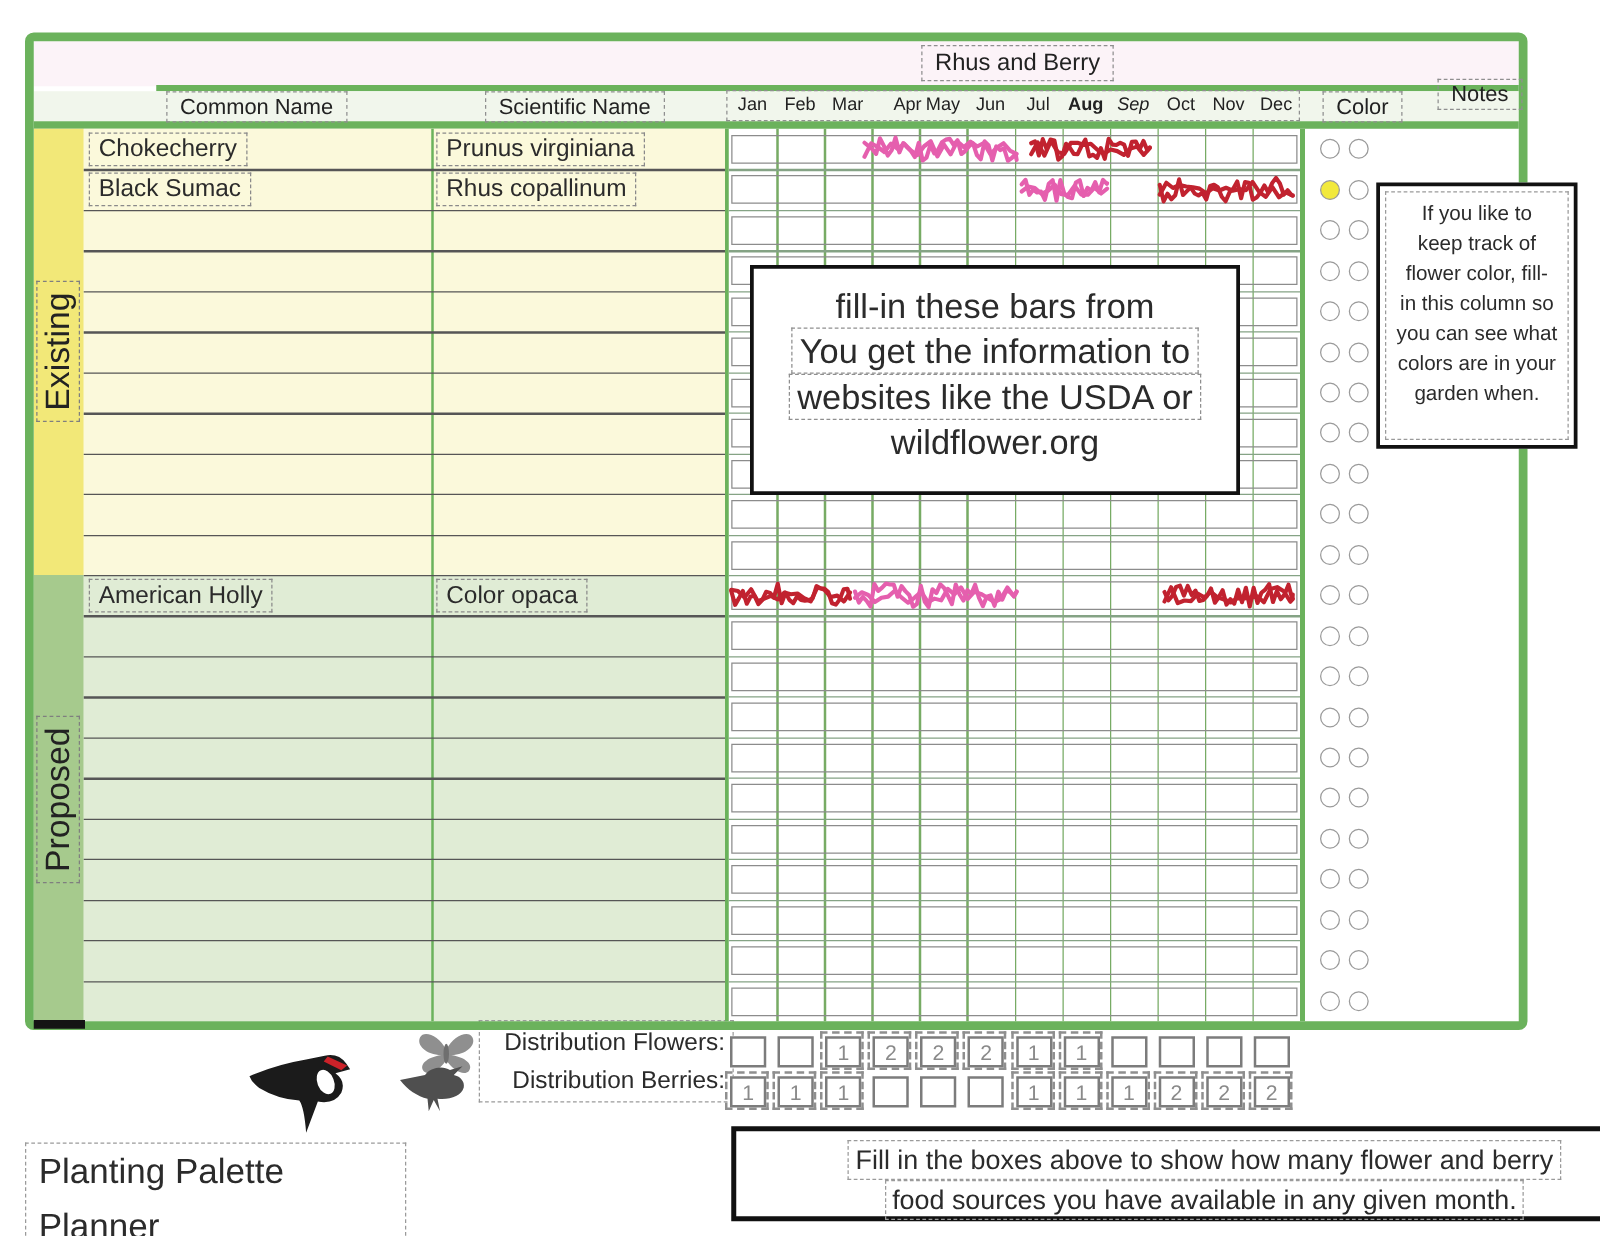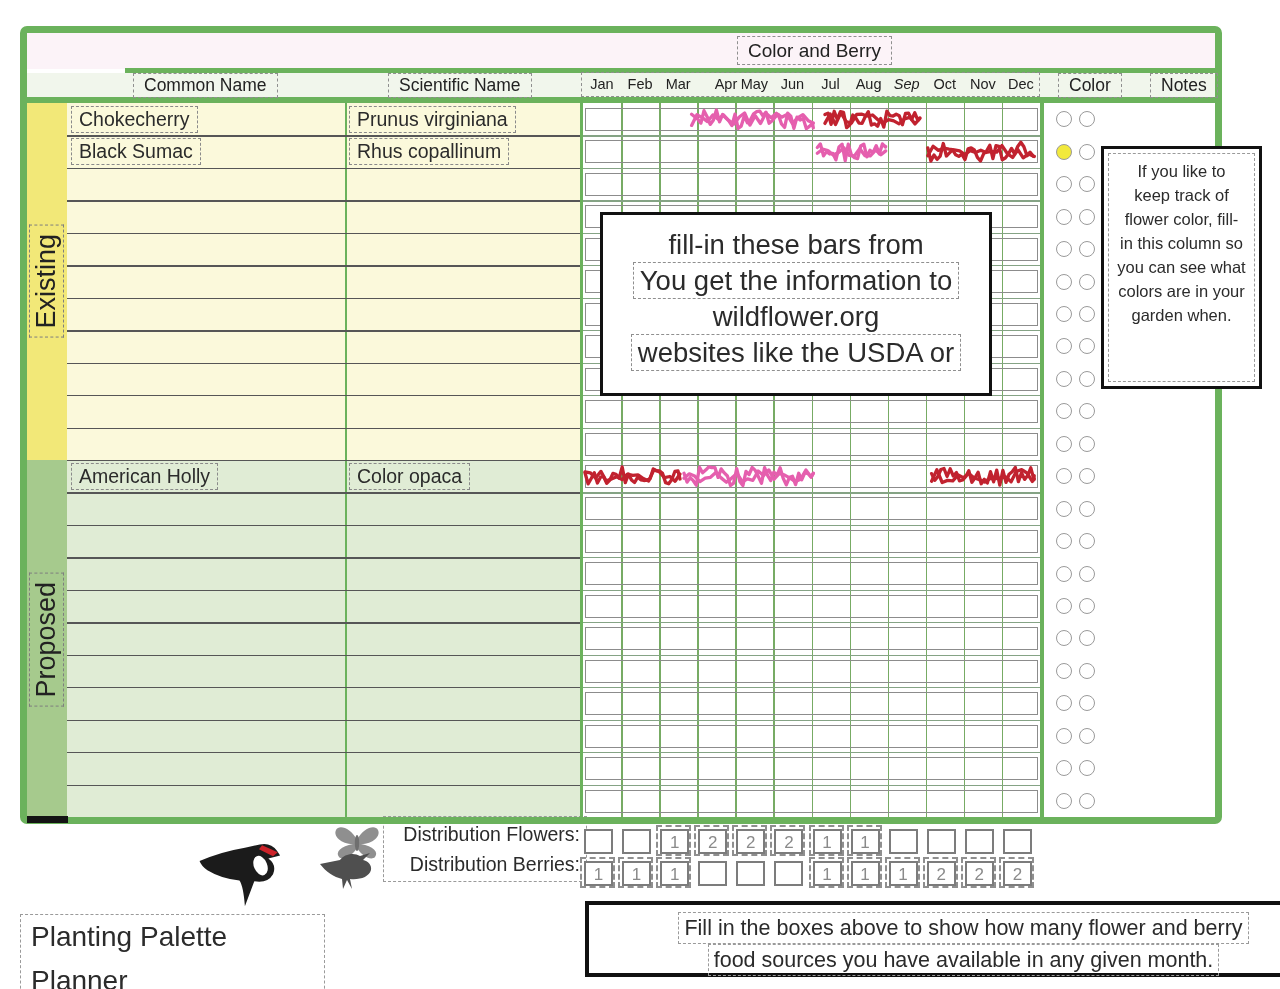--- a/index.html
+++ b/index.html
@@ -191,53 +191,53 @@
         <path d="M2.0 368.8 L7.3 369.8 L12.6 375.0 L17.9 368.4 L23.2 378.0 L28.5 375.9 L33.8 373.7 L39.1 376.6 L44.4 371.1 L49.7 372.4 L55.0 371.8 L60.3 375.6 L65.6 378.0 L70.9 366.9 L76.2 368.6 L81.5 374.6 L86.8 373.5 L92.1 378.2 L97.0 371.0" fill="none" stroke="#c1222f" stroke-width="3.3" stroke-linejoin="round" stroke-linecap="round"></path>
         <path d="M101.0 370.2 L104.1 379.1 L107.2 374.6 L110.3 377.7 L113.4 382.2 L116.5 364.3 L119.6 369.7 L122.7 367.1 L125.8 363.8 L128.9 364.6 L132.0 364.7 L135.1 374.4 L138.2 365.9 L141.3 369.9 L144.4 373.0 L147.5 382.5 L150.6 380.1 L153.7 365.7 L156.8 378.4 L159.9 382.6 L163.0 368.4 L166.1 371.5 L169.2 364.5 L172.3 367.4 L175.4 373.7 L178.5 380.3 L181.6 364.6 L184.7 372.6 L187.8 377.5 L190.9 369.1 L194.0 372.2 L197.1 364.8 L200.2 375.3 L203.3 381.9 L206.4 374.3 L209.5 373.3 L212.6 381.6 L215.7 370.3 L218.8 376.7 L221.9 369.7 L225.0 370.7 L228.1 373.8 L230.3 370.2" fill="none" stroke="#e55fae" stroke-width="3.3" stroke-linejoin="round" stroke-linecap="round"></path>
         <path d="M101.0 375.2 L106.3 370.8 L111.6 373.0 L116.9 378.6 L122.2 375.2 L127.5 374.3 L132.8 369.6 L138.1 374.9 L143.4 379.2 L148.7 375.1 L154.0 370.4 L159.3 378.7 L164.6 375.9 L169.9 377.3 L175.2 368.1 L180.5 372.5 L185.8 366.9 L191.1 376.2 L196.4 370.4 L201.7 372.1 L207.0 375.2 L212.3 378.6 L217.6 376.2 L222.9 367.0 L228.2 374.2 L230.3 370.5" fill="none" stroke="#e55fae" stroke-width="3.3" stroke-linejoin="round" stroke-linecap="round"></path>
         <path d="M348.6 370.6 L351.7 377.3 L354.8 373.7 L357.9 366.5 L361.0 365.5 L364.1 373.5 L367.2 365.8 L370.3 373.0 L373.4 369.5 L376.5 377.8 L379.6 377.0 L382.7 373.7 L385.8 367.8 L388.9 379.2 L392.0 374.8 L395.1 369.2 L398.2 380.7 L401.3 376.3 L404.4 379.9 L407.5 368.7 L410.6 378.8 L413.7 367.2 L416.8 382.2 L419.9 367.3 L423.0 379.4 L426.1 371.2 L429.2 368.7 L432.3 364.4 L435.4 378.6 L438.5 369.7 L441.6 376.4 L444.7 372.5 L447.8 364.8 L450.9 376.5 L451.2 372.6" fill="none" stroke="#c1222f" stroke-width="3.3" stroke-linejoin="round" stroke-linecap="round"></path>
         <path d="M348.6 378.2 L353.9 366.8 L359.2 379.5 L364.5 377.4 L369.8 377.9 L375.1 371.9 L380.4 374.8 L385.7 370.5 L391.0 374.8 L396.3 376.6 L401.6 379.0 L406.9 375.5 L412.2 375.7 L417.5 375.1 L422.8 374.0 L428.1 378.8 L433.4 368.3 L438.7 366.7 L444.0 370.0 L449.3 378.4 L451.2 376.1" fill="none" stroke="#c1222f" stroke-width="3.3" stroke-linejoin="round" stroke-linecap="round"></path>
       </svg>
     </div>
 
   <div class="abs" style="left:20px;top:26px;width:1202px;height:798px;border:7px solid #6bb25c;border-radius:7px;box-sizing:border-box;z-index:3;pointer-events:none;"></div>
 
-  <span class="dashedbox bloomtitle abs" style="left:737px;top:36px;z-index:4;">Color and Berry</span>
+  <span class="dashedbox bloomtitle abs" style="left:737px;top:36px;z-index:4;">Rhus and Berry</span>
 
   <span class="dashedbox hdr abs" style="left:133px;top:73px;z-index:4;">Common Name</span>
   <span class="dashedbox hdr abs" style="left:388px;top:73px;z-index:4;">Scientific Name</span>
   <div class="abs" style="left:581px;top:72px;width:459px;height:25px;border:1.6px dashed #8f8f8f;box-sizing:border-box;z-index:4;"></div>
   <div id="monthsrow" class="abs" style="left:0;top:0;z-index:4;">
       <span class="monthlbl" style="left: 583px;">Jan</span>
       <span class="monthlbl" style="left: 621.083px;">Feb</span>
       <span class="monthlbl" style="left: 659.167px;">Mar</span>
       <span class="monthlbl" style="left: 707px;">Apr</span>
       <span class="monthlbl" style="left: 735.333px;">May</span>
       <span class="monthlbl" style="left: 773.417px;">Jun</span>
       <span class="monthlbl" style="left: 811.5px;">Jul</span>
-      <span class="monthlbl" style="left: 849.583px;">Aug</span>
+      <span class="monthlbl" style="left: 849.583px; font-weight: bold;">Aug</span>
       <span class="monthlbl" style="left: 887.667px; font-style: italic;">Sep</span>
       <span class="monthlbl" style="left: 925.75px;">Oct</span>
       <span class="monthlbl" style="left: 963.833px;">Nov</span>
       <span class="monthlbl" style="left: 1001.92px;">Dec</span>
     </div>
   <span class="dashedbox hdr abs" style="left:1058px;top:73px;z-index:4;">Color</span>
-  <span class="dashedbox hdr abs" style="left:1150px;top:73px;z-index:4;">Notes</span>
+  <span class="dashedbox hdr abs" style="left:1150px;top:63px;z-index:4;">Notes</span>
 
   <div class="sectionlbl" style="left:29px;top:225px;">Existing</div>
   <div class="sectionlbl" style="left:29px;top:573px;">Proposed</div>
 
   <div class="infobox" style="left:600px;top:212px;width:392px;height:184px;padding-top:12px;">
     <span class="infoline">fill-in these bars from</span>
     <span class="infoline"><span class="dashedbox">You get the information to</span></span>
+    <span class="infoline"><span class="dashedbox">websites like the USDA or</span></span>
     <span class="infoline">wildflower.org</span>
-    <span class="infoline"><span class="dashedbox">websites like the USDA or</span></span>
   </div>
 
-  <div class="infobox" style="left:1101px;top:146px;width:161px;height:243px;">
+  <div class="infobox" style="left:1101px;top:146px;width:161px;height:213px;">
     <div id="colornotetext" style="position:absolute;left:4px;top:4px;right:4px;bottom:4px;border:1.5px dashed #9a9a9a;
                 text-align:center;font-size:16.5px;line-height:24px;color:#2b2b2b;white-space:pre-line;padding-top:5px;">If you like to
 keep track of
 flower color, fill-
 in this column so
 you can see what
 colors are in your
 garden when.</div>
   </div>
 

